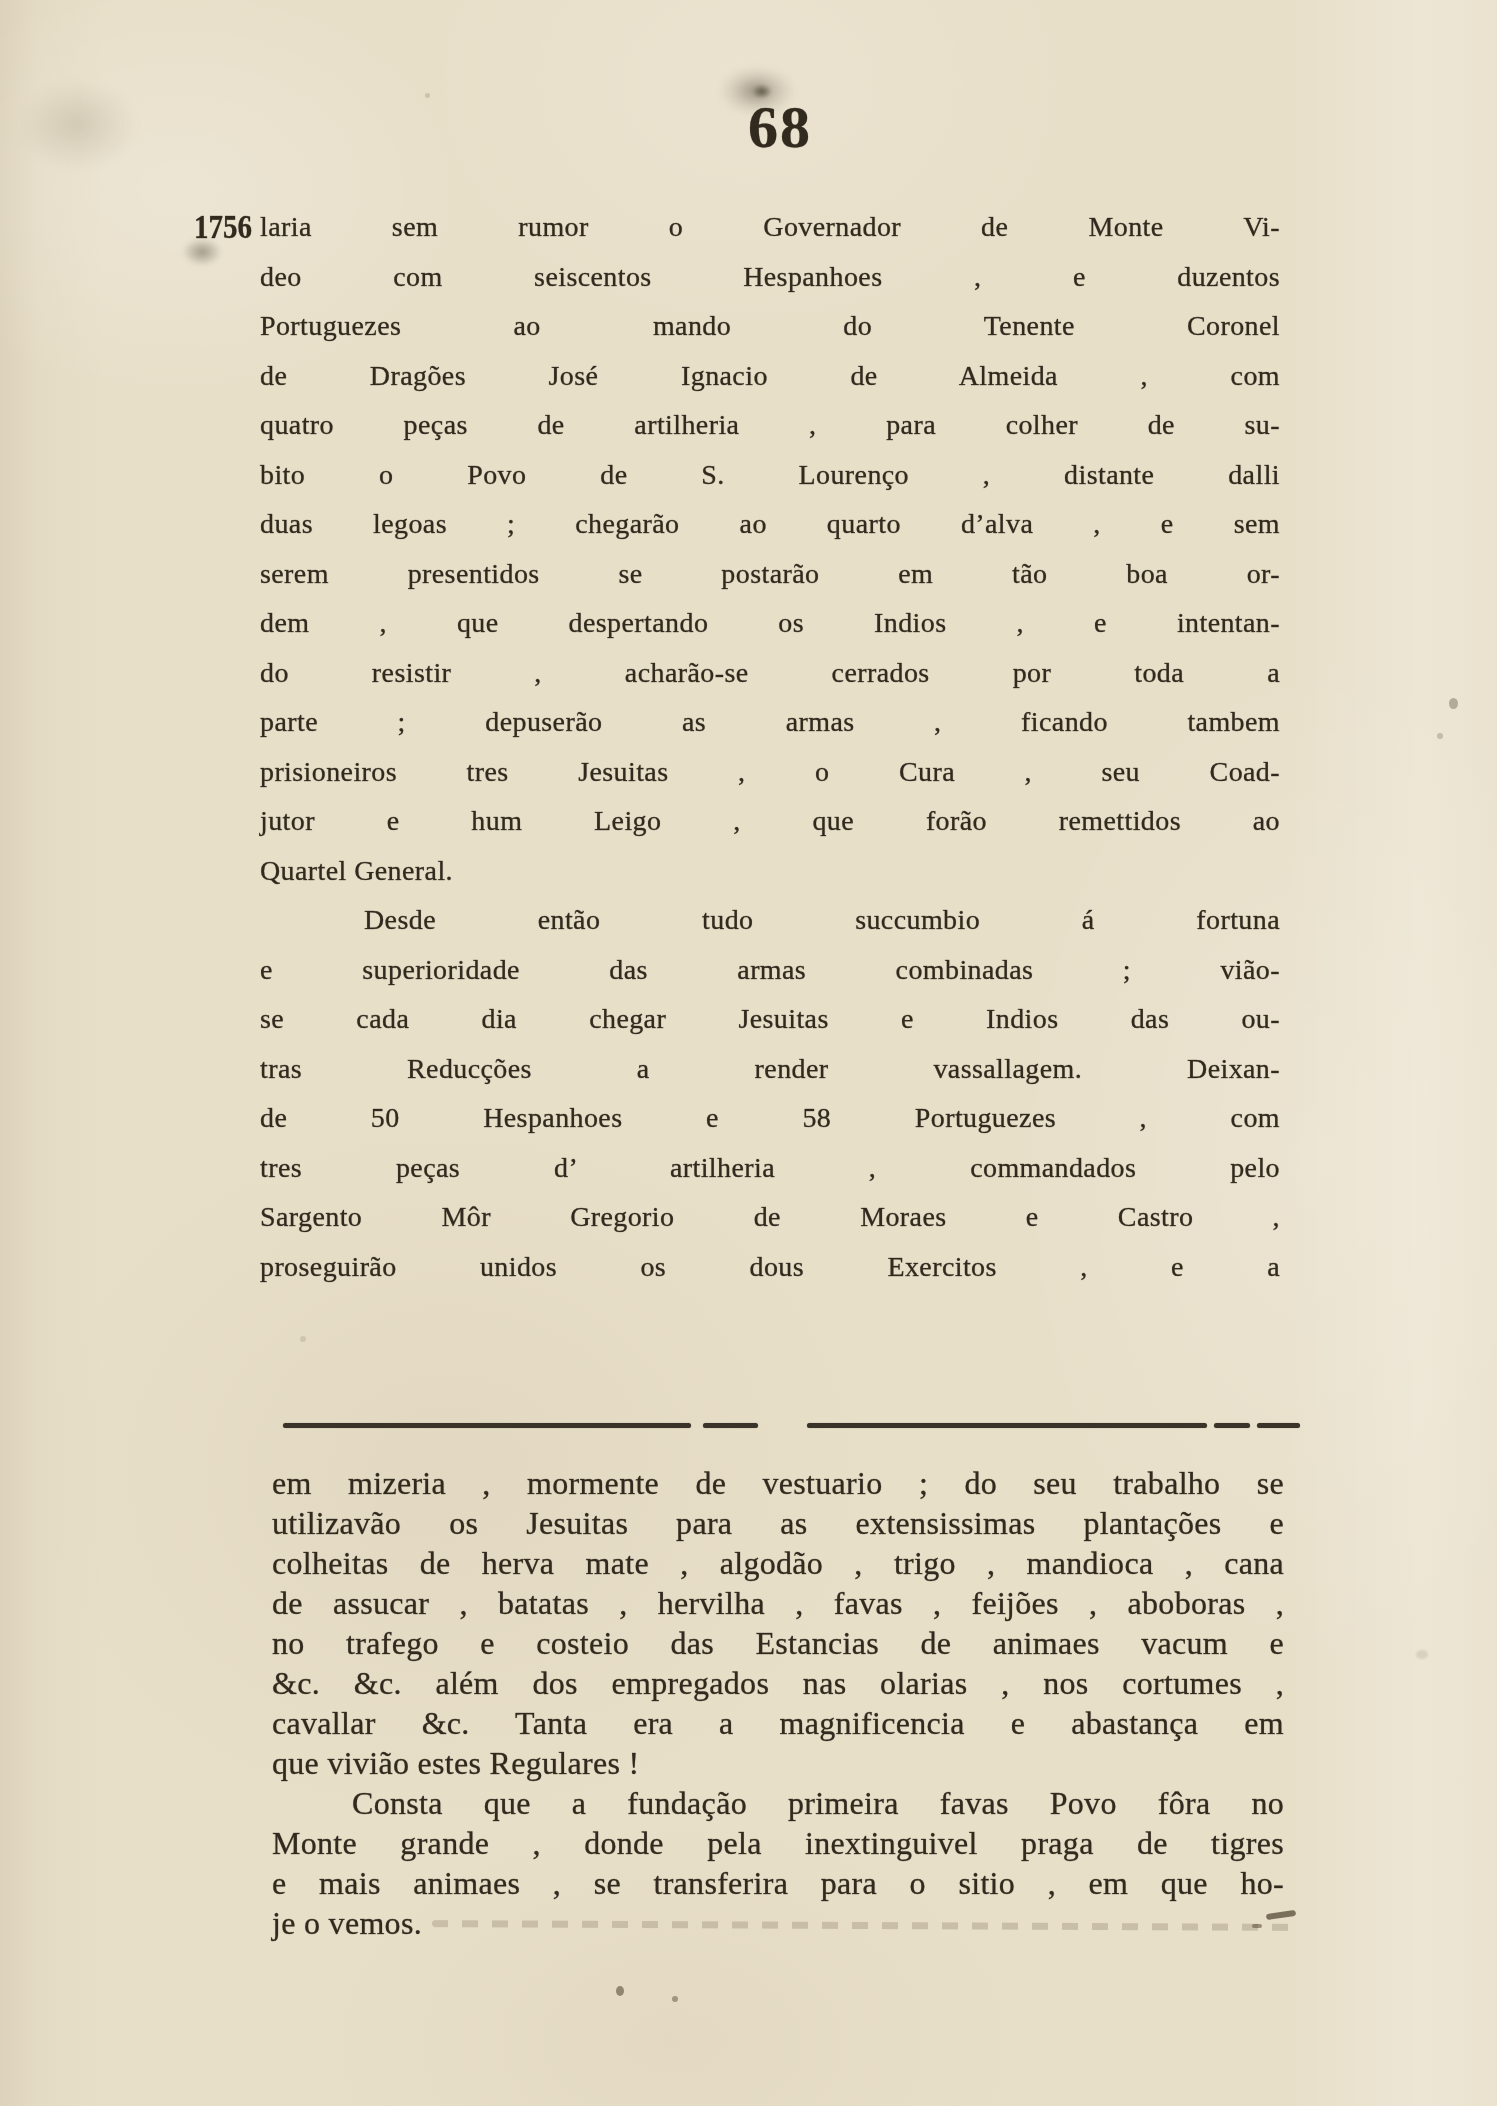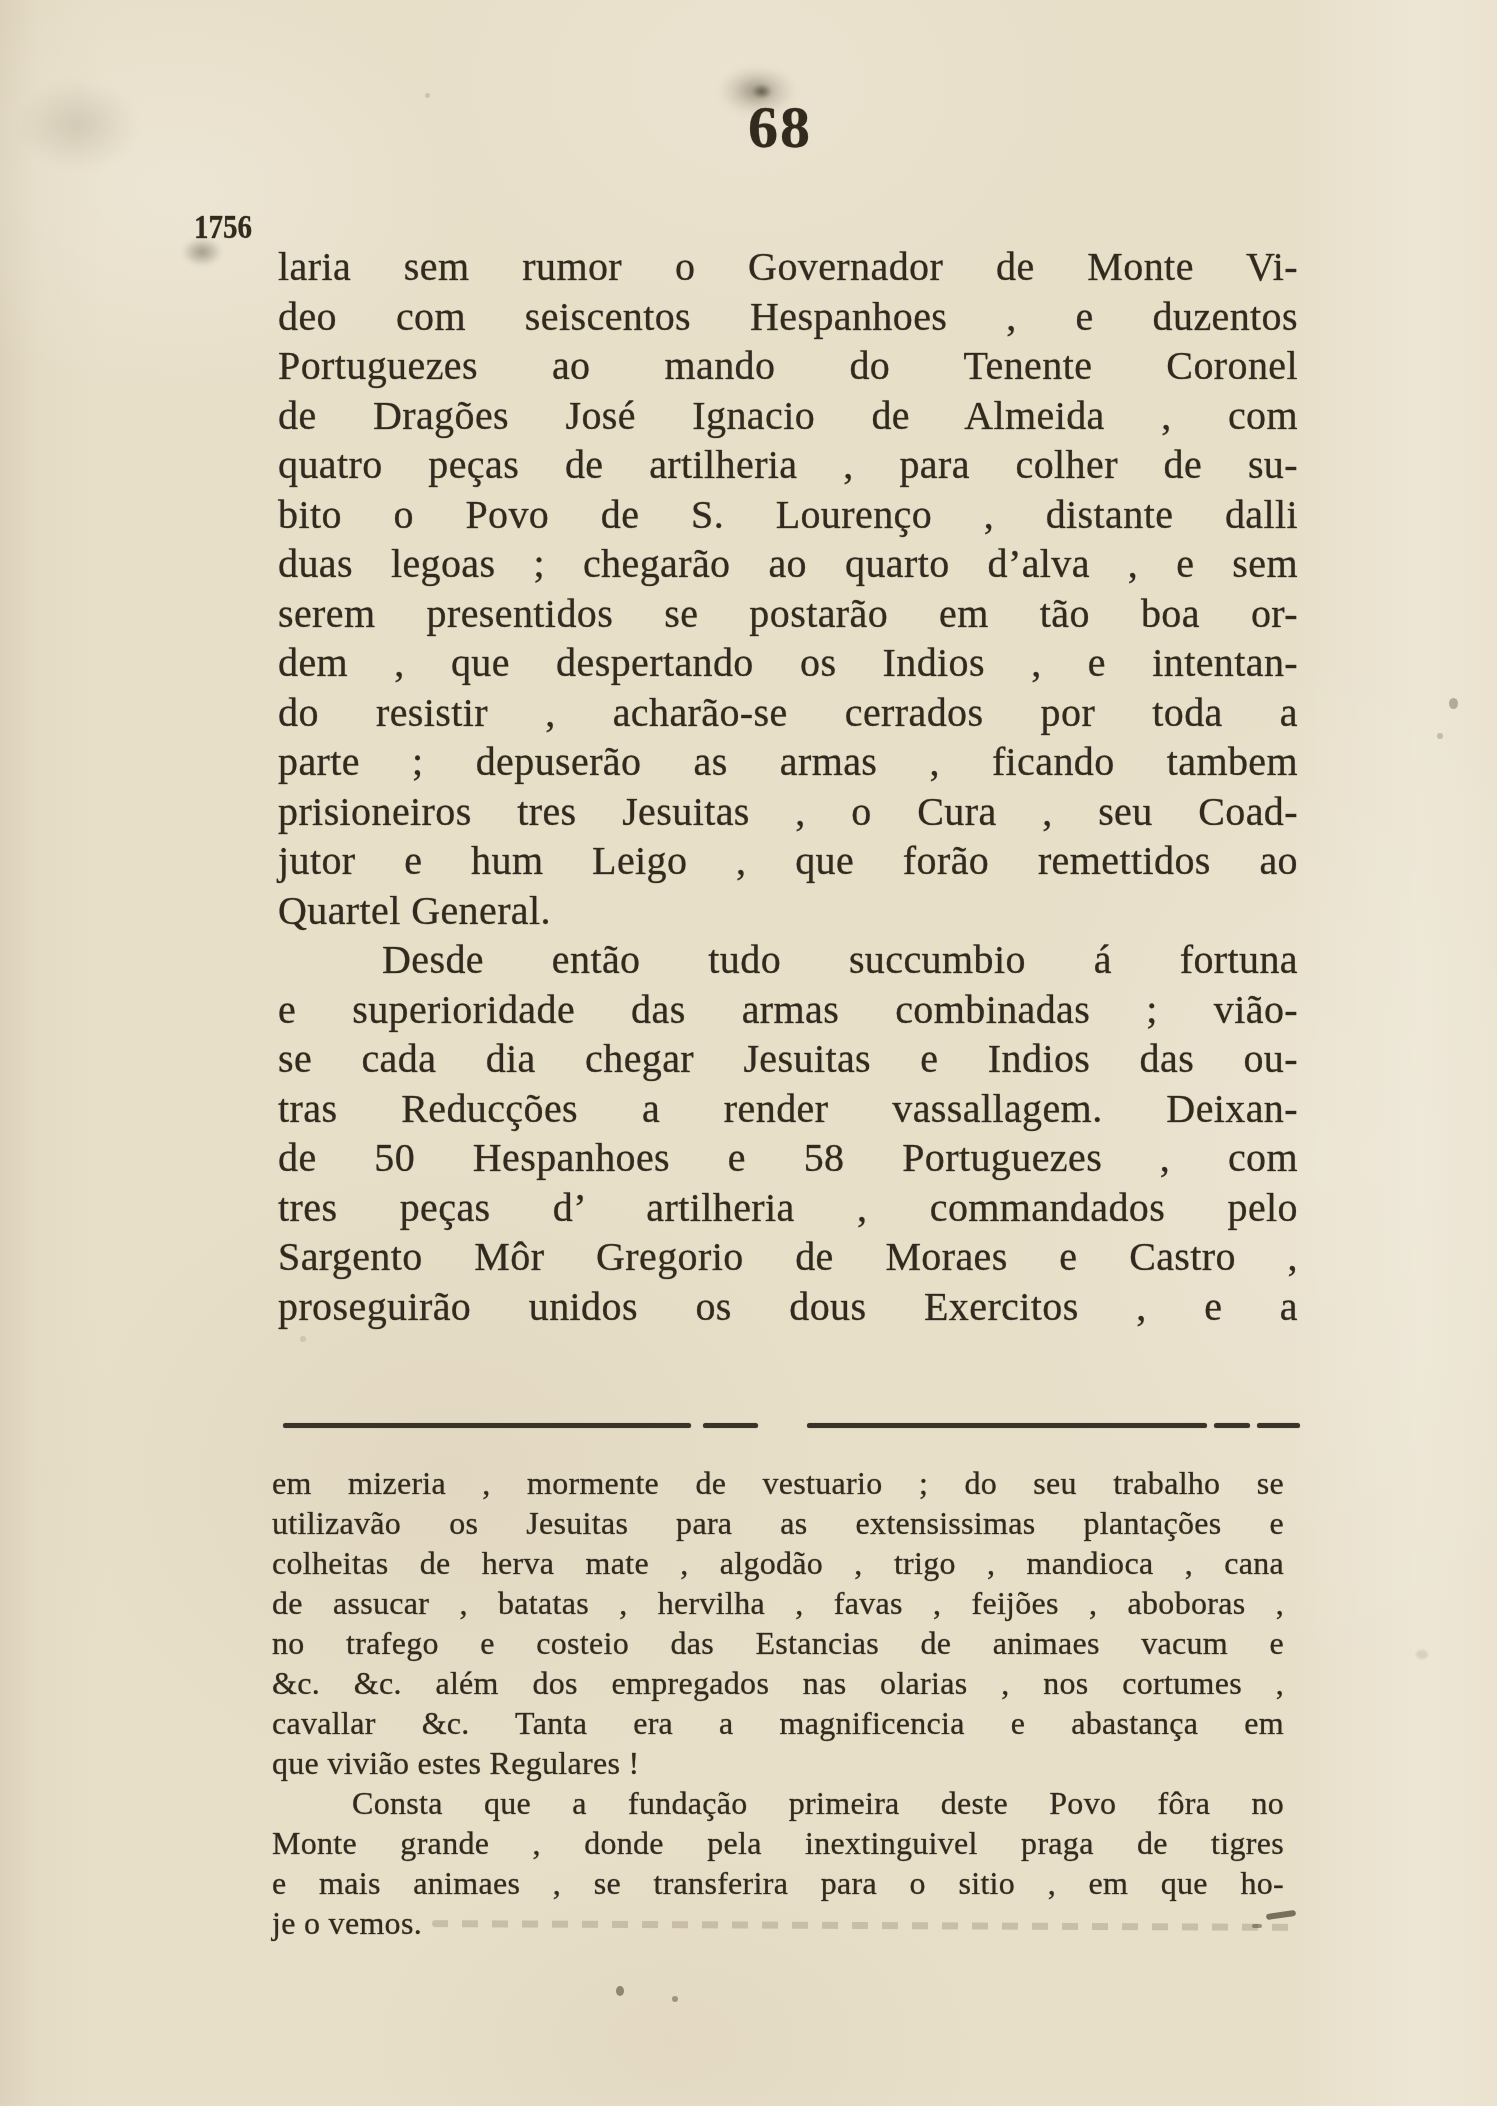--- a/index.html
+++ b/index.html
@@ -30,22 +30,22 @@
   .page-number{
     position:absolute;left:748px;top:97px;
     font-size:60px;font-weight:bold;letter-spacing:2px;line-height:1;
   }
   .margin-year{
     position:absolute;left:194px;top:211px;
     font-size:33px;font-weight:bold;line-height:1;
     transform:scaleX(0.88);transform-origin:left top;
   }
   .body-text{
-    position:absolute;left:278px;top:202px;width:1020px;
-    font-size:40px;line-height:49.5px;letter-spacing:0.4px;margin-top:40px;
+    position:absolute;left:260px;top:202px;width:1020px;
+    font-size:28px;line-height:49.5px;letter-spacing:0.4px;
   }
   .body-text .line{
     text-align:justify;text-align-last:justify;
     white-space:normal;height:49.5px;overflow:visible;
   }
   .body-text .line.end{text-align-last:left;}
   .body-text .line.indent{padding-left:104px;}
   .footnote-sep{position:absolute;left:283px;top:1422px;width:1017px;height:8px;}
   .footnote-sep .seg{
     position:absolute;top:1px;height:5px;background:#3a332a;border-radius:3px;
@@ -145,21 +145,21 @@
 
   <div class="footnote ink" id="footnote-block">
       <div class="line">em mizeria , mormente de vestuario ; do seu trabalho se</div>
       <div class="line">utilizavão os Jesuitas para as extensissimas plantações e</div>
       <div class="line">colheitas de herva mate , algodão , trigo , mandioca , cana</div>
       <div class="line">de assucar , batatas , hervilha , favas , feijões , aboboras ,</div>
       <div class="line">no trafego e costeio das Estancias de animaes vacum e</div>
       <div class="line">&amp;c. &amp;c. além dos empregados nas olarias , nos cortumes ,</div>
       <div class="line">cavallar &amp;c. Tanta era a magnificencia e abastança em</div>
       <div class="line end">que vivião estes Regulares !</div>
-      <div class="line indent">Consta que a fundação primeira deste Povo fôra no</div>
+      <div class="line indent">Consta que a fundação primeira favas Povo fôra no</div>
       <div class="line">Monte grande , donde pela inextinguivel praga de tigres</div>
       <div class="line">e mais animaes , se transferira para o sitio , em que ho-</div>
       <div class="line end">je o vemos.</div>
     </div>
 
   <div class="fade-trail"></div>
   <div class="trail-endmark"></div>
   <div class="trail-endmark2"></div>
 
   <div class="speck" style="left:1449px;top:698px;width:9px;height:11px;"></div>

